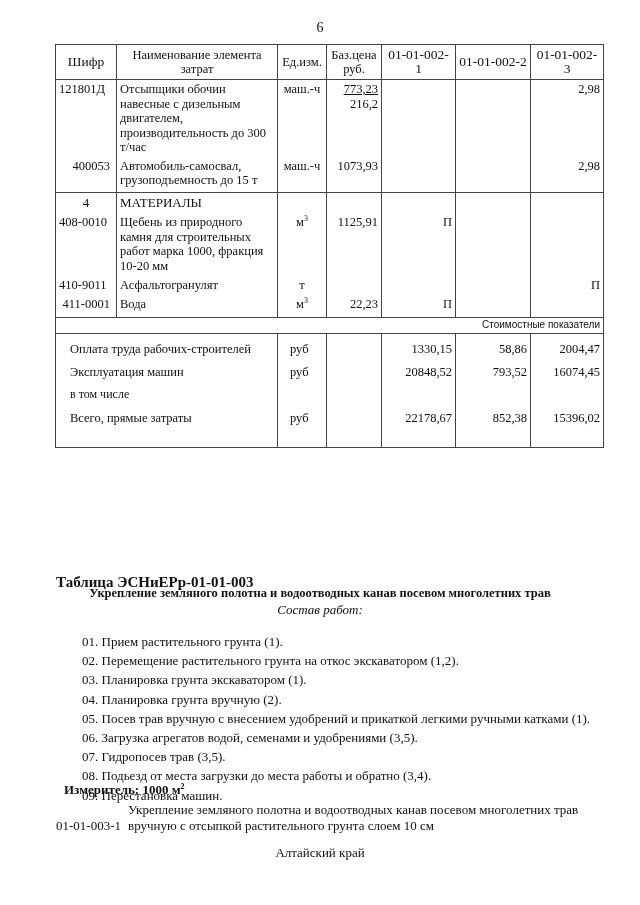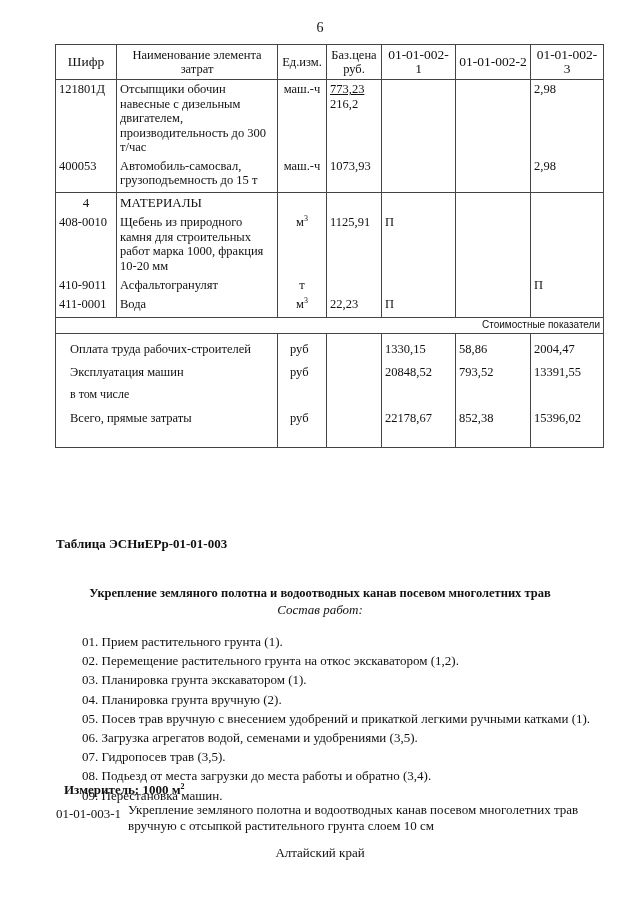--- a/index.html
+++ b/index.html
@@ -16,47 +16,47 @@
   table.norm td, table.norm th {
     border-left: 1px solid #444; border-right: 1px solid #444;
     padding: 0 3px; vertical-align: top; line-height: 14.5px; font-weight: normal;
   }
   table.norm th {
     border: 1px solid #444; text-align: center; vertical-align: middle;
     font-size: 12.5px; height: 34px; line-height: 14px;
   }
   table.norm th.big { font-size: 13.5px; }
   .c-code { text-align: left; }
-  .c-code.r { text-align: left; padding-right: 6px; }
+  .c-code.r { text-align: right; padding-right: 6px; }
   .c-name { text-align: left; }
   .c-unit { text-align: center; }
-  .c-num { text-align: left; }
+  .c-num { text-align: right; }
   .bold { font-weight: bold; }
   .u { text-decoration: underline; }
   tr.sep td { border-top: 1px solid #444; }
   td.cost-label-row {
     border-top: 1px solid #444; border-bottom: 1px solid #444;
     text-align: right; font-family: "Liberation Sans", "DejaVu Sans", sans-serif;
     font-size: 10px; padding: 10px 6px 2px 0; height: 12px;
   }
   tr.cost td { height: 22px; vertical-align: middle; line-height: 14px; }
   tr.cost td.lbl { padding-left: 14px; }
   tr.cost td.lbl.plain { font-size: 12px; margin-top: 8px; }
   tr.last td { border-bottom: 1px solid #444; height: 36px; vertical-align: top; padding-top: 6px; }
 
   .sec { position: absolute; left: 0; width: 640px; }
-  .tbl-title { left: 56px; top: 536px; font-weight: bold; font-size: 13px; }
+  .tbl-title { left: 56px; top: 574px; font-weight: bold; font-size: 15px; }
   .tbl-subtitle { top: 586px; text-align: center; font-weight: bold; font-size: 12.5px; }
   .tbl-compose { top: 602px; text-align: center; font-style: italic; font-size: 13px; }
   ul.works { position: absolute; left: 70px; top: 620px; margin: 12px; padding: 0; list-style: none; font-size: 13px; }
   ul.works li { height: 19.2px; line-height: 19px; white-space: nowrap; }
   .meter { left: 64px; top: 782px; font-weight: bold; font-size: 13px; }
   .meter sup { font-size: 8px; }
   .code-row { position: absolute; left: 56px; top: 802px; font-size: 13px; line-height: 16px; }
-  .code-row .code { position: absolute; left: 0; top: 4px; width: 70px; }
+  .code-row .code { position: absolute; left: 0; top: 16px; width: 70px; }
   .code-row .desc { position: absolute; left: 72px; top: 0; width: 500px; }
   .region { top: 845px; text-align: center; font-size: 13px; }
   sup { font-size: 8px; line-height: 0; }
 </style>
 </head>
 <body>
 
 <div class="page-num">6</div>
 
 <table class="norm">
@@ -148,21 +148,21 @@
       <td class="c-num bold" style="padding-top:4px">1330,15</td>
       <td class="c-num bold" style="padding-top:4px">58,86</td>
       <td class="c-num bold" style="padding-top:4px">2004,47</td>
     </tr>
     <tr class="cost">
       <td colspan="2" class="lbl bold">Эксплуатация машин</td>
       <td class="bold" style="padding-left:12px">руб</td>
       <td></td>
       <td class="c-num bold">20848,52</td>
       <td class="c-num bold">793,52</td>
-      <td class="c-num bold">13391,55</td>
+      <td class="c-num bold">16074,45</td>
     </tr>
     <tr class="cost">
       <td colspan="2" class="lbl plain">в том числе</td>
       <td></td>
       <td></td>
       <td class="c-num"></td>
       <td class="c-num"></td>
       <td class="c-num"></td>
     </tr>
     <tr class="cost last">

